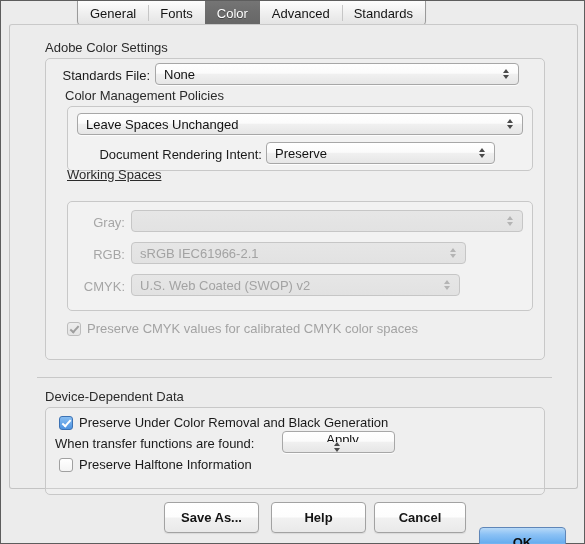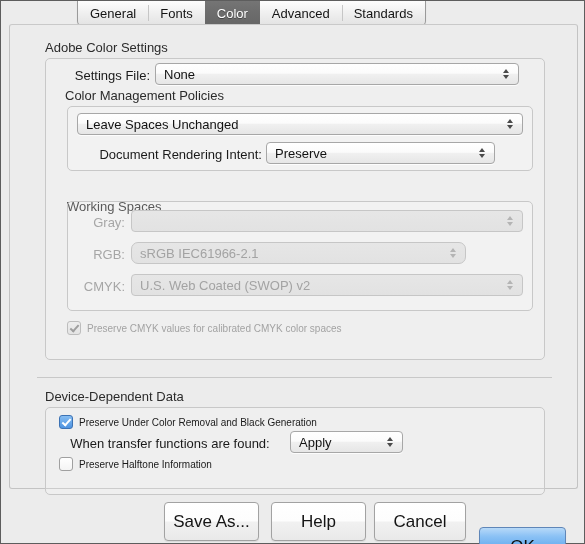--- a/index.html
+++ b/index.html
@@ -195,46 +195,47 @@
     width: 3px; height: 7px;
     border: solid #ffffff;
     border-width: 0 2px 2px 0;
     transform: rotate(42deg);
   }
   .checkbox.checked.disabled {
     background: linear-gradient(to bottom, #ededed 0%, #e4e4e4 100%);
     border-color: #bdbdbd;
   }
   .checkbox.checked.disabled::after { border-color: #9e9e9e; }
-  .checkrow .ck-label { font-size: 10px; color: #1a1a1a; }
+  .checkrow .ck-label { font-size: 13px; color: #1a1a1a; }
   .checkrow.disabled .ck-label { color: #a3a3a3; }
 
   
   .separator {
     position: absolute;
     height: 1px;
     background: #c8c8c8;
   }
 
   
   .btn {
     position: absolute;
     box-sizing: border-box;
-    height: 39px;
+    height: 31px;
     border: 1px solid #a2a2a2;
     border-radius: 4px;
     background: linear-gradient(to bottom, #ffffff 0%, #fdfdfd 48%, #f1f1f1 52%, #e9e9e9 100%);
     box-shadow: 0 1px 1px rgba(0,0,0,0.08);
     display: flex;
     align-items: center;
     justify-content: center;
-    font-size: 17px;
+    font-size: 13px;
     color: #141414;
     cursor: default;
     white-space: nowrap;
+    font-weight: bold;
   }
   .btn.default {
     border-color: #5f86b8;
     background: linear-gradient(to bottom, #b7d9f8 0%, #8cc2f5 22%, #69aeef 50%, #a7d3f7 78%, #d6ecfd 100%);
     color: #0d0d0d;
   }
 </style>
 </head>
 <body>
 
@@ -247,21 +248,21 @@
     <div class="tab">Advanced</div>
     <div class="tab">Standards</div>
   </div>
 
   <div class="panel">
 
     <div class="group-title" style="left:35px; top:15px;">Adobe Color Settings</div>
 
     <div class="groupbox" style="left:35px; top:33px; width:500px; height:302px;"></div>
 
-    <div class="lbl" style="left:45px; top:43px; width:95px;">Settings File:</div>
+    <div class="lbl" style="left:45px; top:43px; width:95px;">Standards File:</div>
     <div class="popup" style="left:145px; top:38px; width:364px;">
       <span class="value">None</span>
       <span class="stepper">
         <span class="up"></span>
           <span class="down"></span>
       </span>
     </div>
 
     <div class="group-title" style="left:55px; top:63px;">Color Management Policies</div>
 
@@ -277,44 +278,44 @@
 
     <div class="lbl" style="left:67px; top:122px; width:185px;">Document Rendering Intent:</div>
     <div class="popup" style="left:256px; top:117px; width:229px;">
       <span class="value">Preserve</span>
       <span class="stepper">
         <span class="up"></span>
           <span class="down"></span>
       </span>
     </div>
 
-    <div class="group-title" style="left:57px; top:174px;">Working Spaces</div>
+    <div class="group-title" style="left:57px; top:142px;text-decoration:underline;">Working Spaces</div>
 
     <div class="groupbox inner" style="left:57px; top:176px; width:466px; height:110px;"></div>
 
     <div class="lbl disabled" style="left:63px; top:190px; width:52px;">Gray:</div>
     <div class="popup disabled" style="left:121px; top:185px; width:392px;">
       <span class="value"></span>
       <span class="stepper">
         <span class="up"></span>
           <span class="down"></span>
       </span>
     </div>
 
     <div class="lbl disabled" style="left:63px; top:222px; width:52px;">RGB:</div>
-    <div class="popup disabled" style="left:121px; top:217px; width:335px;border-radius:7px;">
+    <div class="popup disabled" style="left:121px; top:217px; width:335px;">
       <span class="value">sRGB IEC61966-2.1</span>
       <span class="stepper">
         <span class="up"></span>
           <span class="down"></span>
       </span>
     </div>
 
     <div class="lbl disabled" style="left:57px; top:254px; width:58px;">CMYK:</div>
-    <div class="popup disabled" style="left:121px; top:249px; width:392px;">
+    <div class="popup disabled" style="left:121px; top:249px; width:329px;">
       <span class="value">U.S. Web Coated (SWOP) v2</span>
       <span class="stepper">
         <span class="up"></span>
           <span class="down"></span>
       </span>
     </div>
 
     <div class="checkrow disabled" style="left:57px; top:296px;">
       <span class="checkbox checked disabled"></span>
       <span class="ck-label">Preserve CMYK values for calibrated CMYK color spaces</span>
@@ -324,22 +325,22 @@
 
     <div class="group-title" style="left:35px; top:364px;">Device-Dependent Data</div>
 
     <div class="groupbox" style="left:35px; top:382px; width:500px; height:88px;"></div>
 
     <div class="checkrow" style="left:49px; top:390px;">
       <span class="checkbox checked"></span>
       <span class="ck-label">Preserve Under Color Removal and Black Generation</span>
     </div>
 
-    <div class="lbl" style="left:45px; top:411px; width:230px; text-align:center;">When transfer functions are found:</div>
-    <div class="popup" style="left:280px; top:406px; width:113px;">
+    <div class="lbl" style="left:45px; top:411px; width:230px; text-align:left;">When transfer functions are found:</div>
+    <div class="popup" style="left:272px; top:406px; width:113px;flex-direction:column;">
       <span class="value">Apply</span>
       <span class="stepper">
         <span class="up"></span>
           <span class="down"></span>
       </span>
     </div>
 
     <div class="checkrow" style="left:49px; top:432px;">
       <span class="checkbox"></span>
       <span class="ck-label">Preserve Halftone Information</span>

